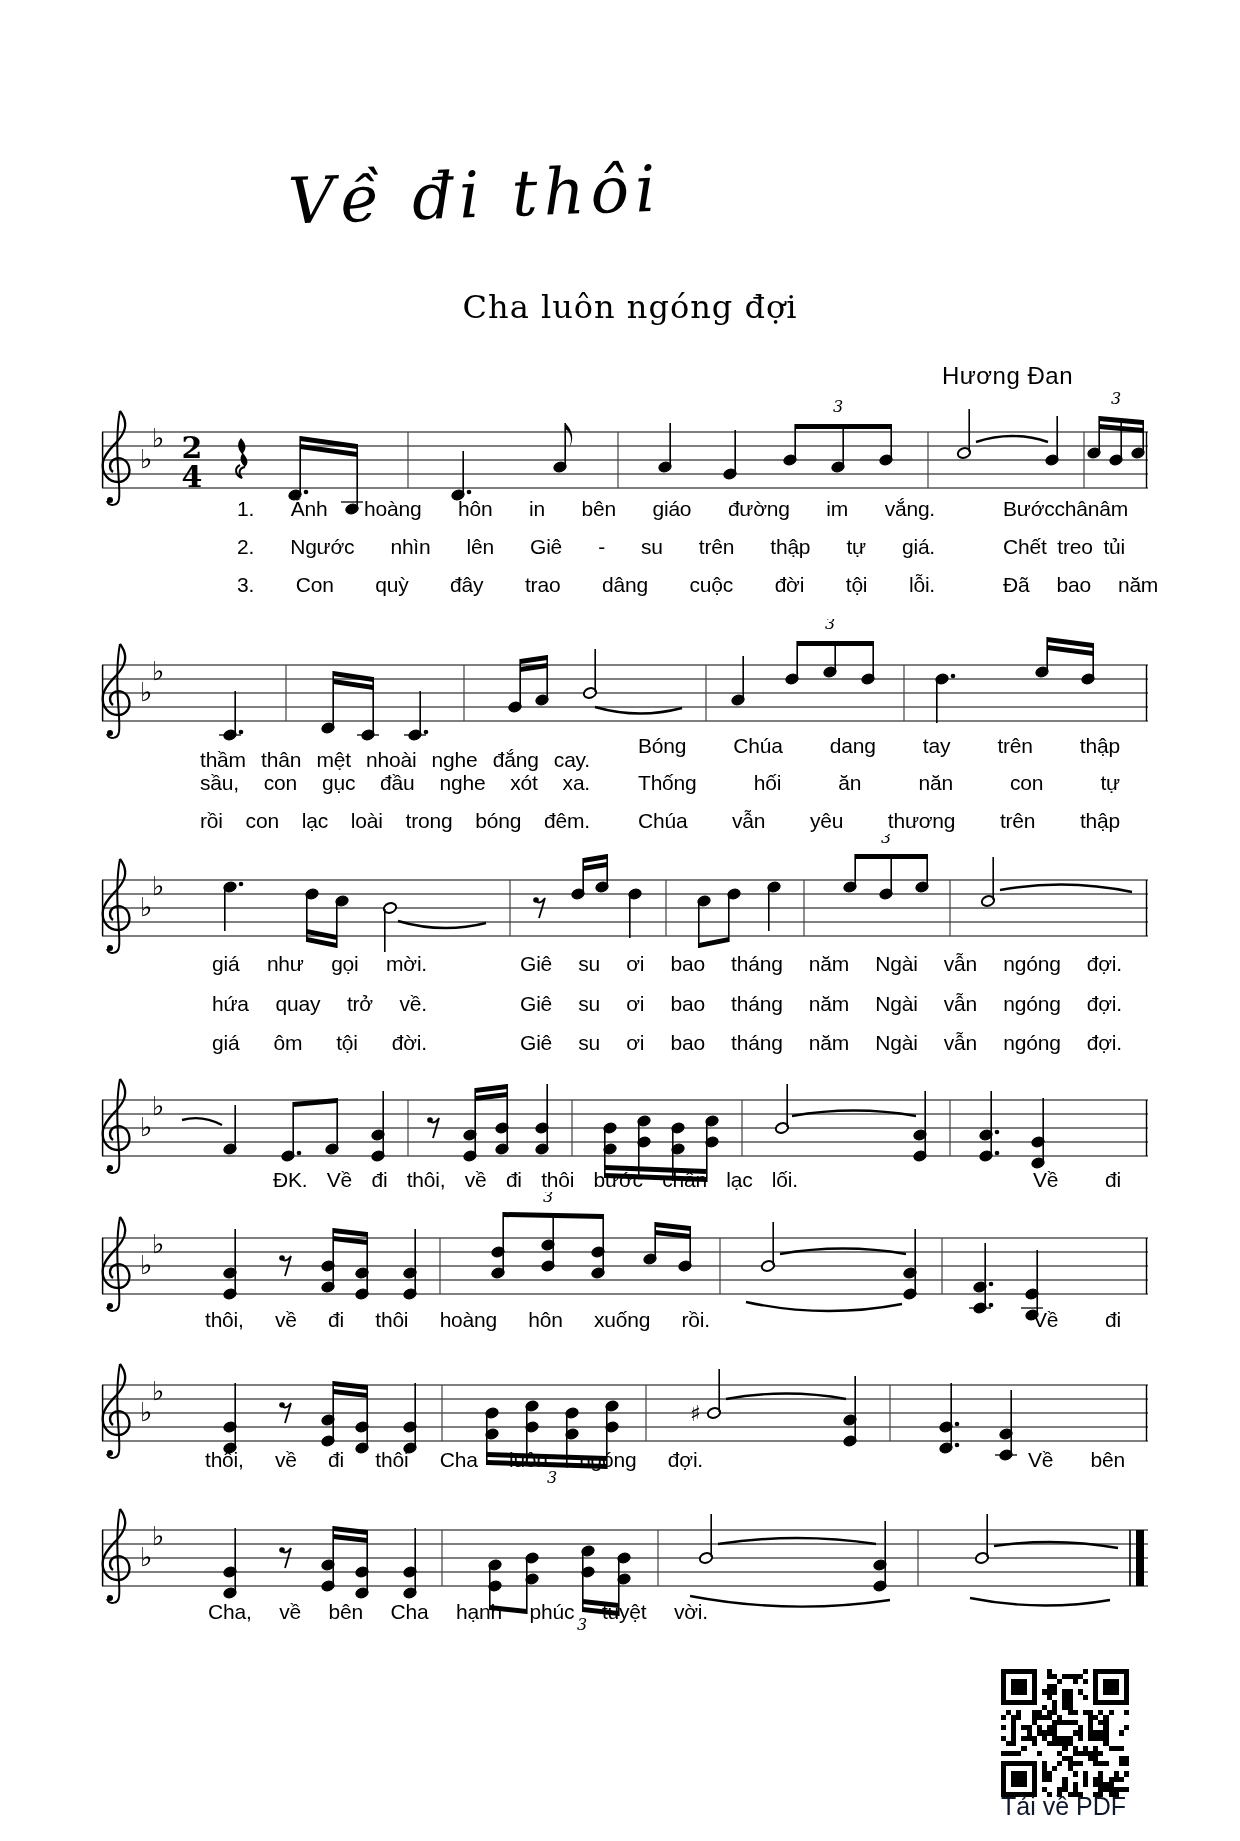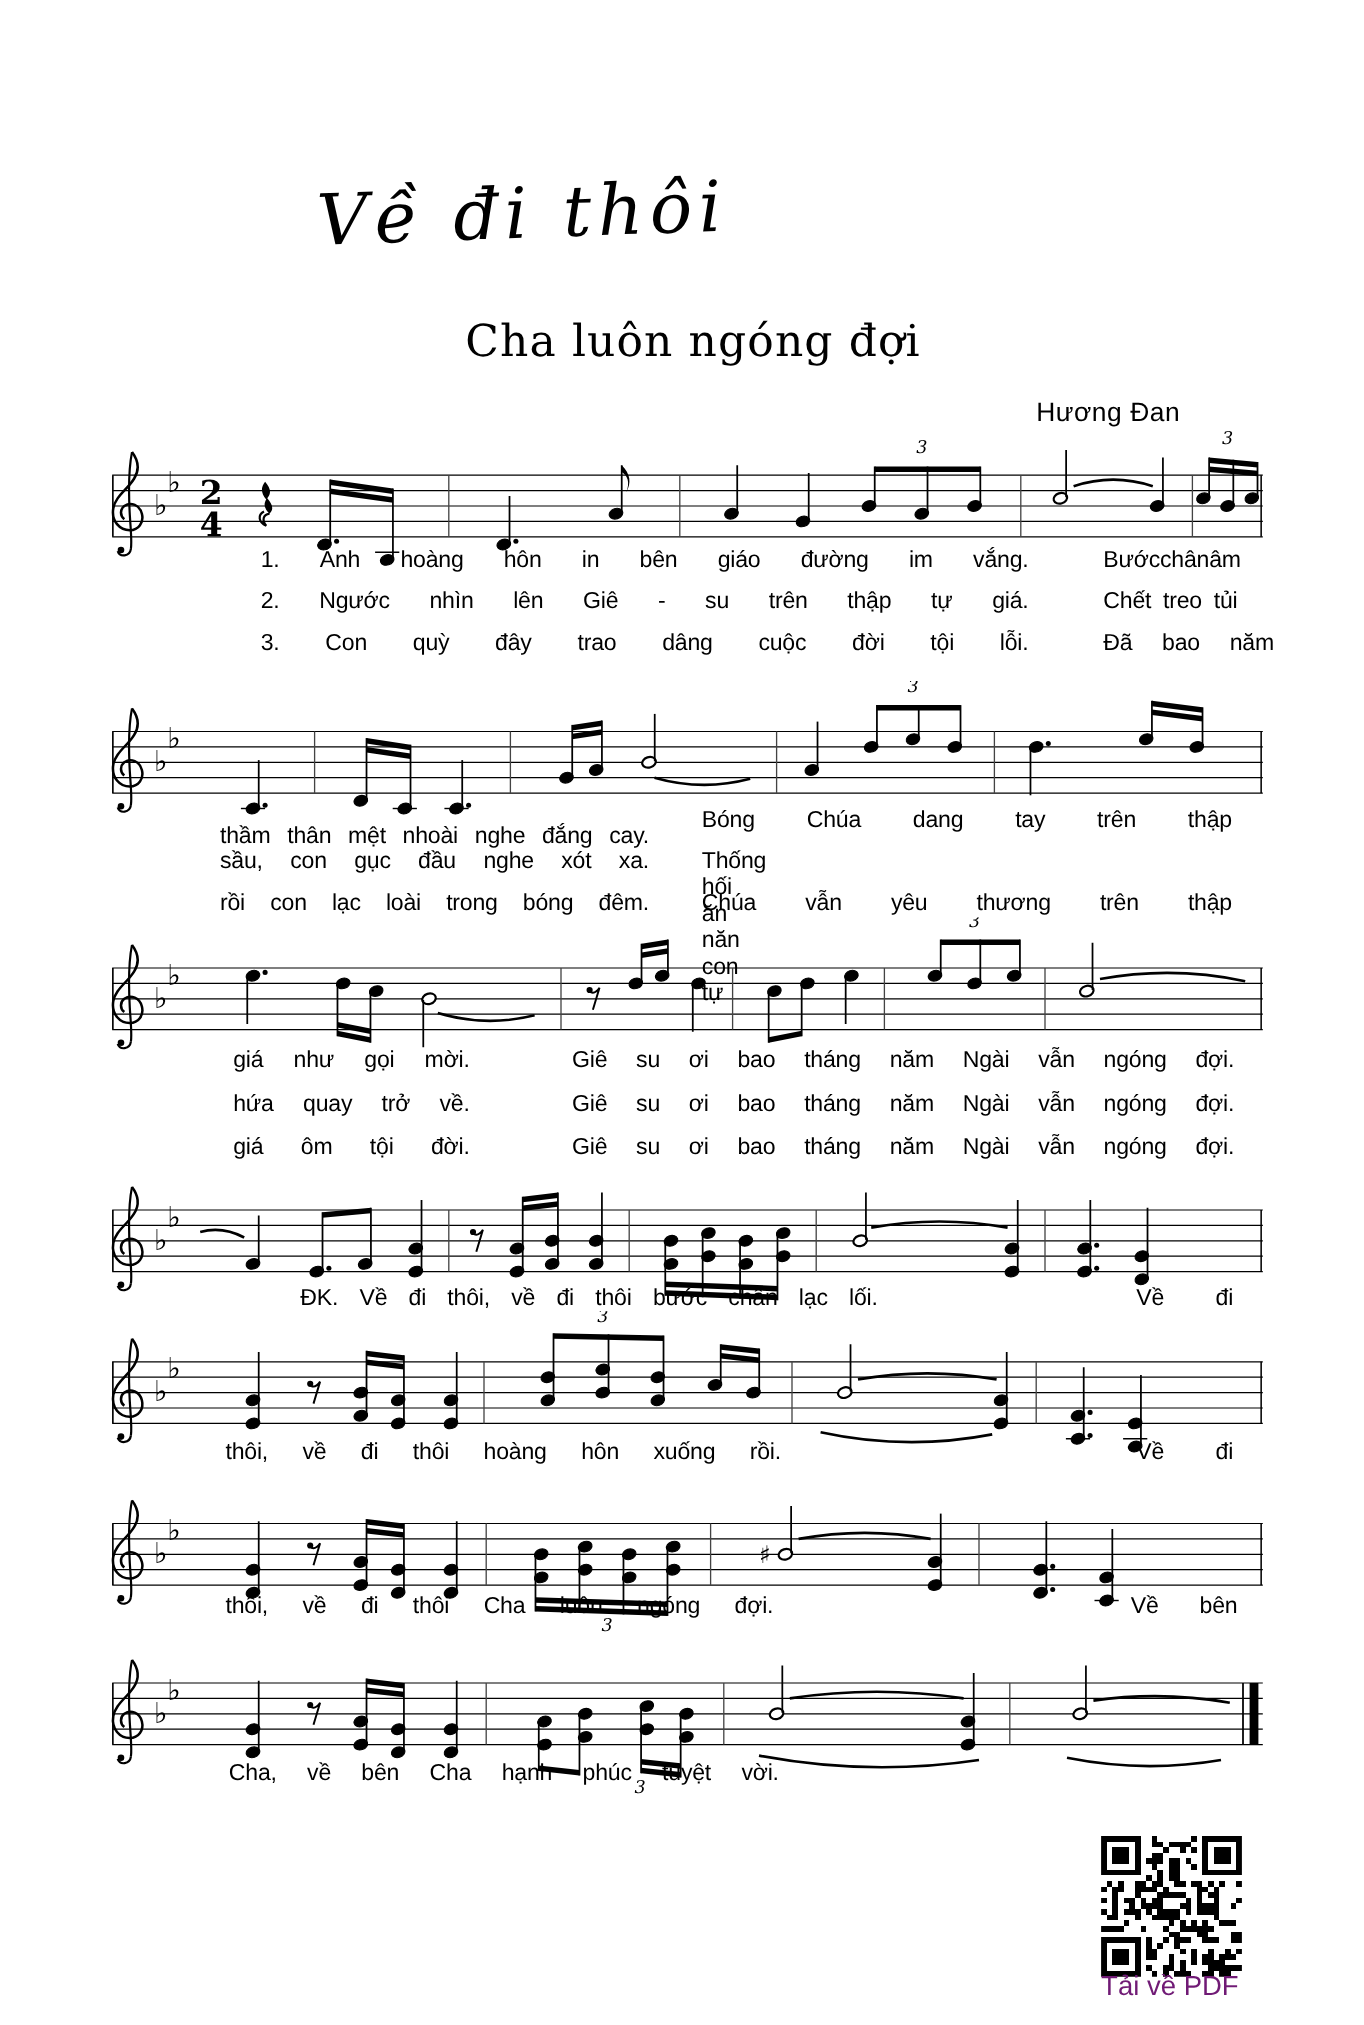--- a/index.html
+++ b/index.html
@@ -6,29 +6,29 @@
   body{
     width:1240px;height:1841px;position:relative;background:#fff;
     font-family:"Liberation Sans", sans-serif;color:#000;overflow:hidden;
   }
   .abs{position:absolute}
   .script-title{
     font-family:"DejaVu Serif", serif;font-style:italic;font-size:64px;
     letter-spacing:6px;transform:rotate(-2deg);font-weight:400;
   }
   .main-title{
-    font-family:"DejaVu Serif", serif;font-size:40px;font-weight:400;
+    font-family:"DejaVu Serif", serif;font-size:32px;font-weight:400;
     letter-spacing:1px;text-align:center;
   }
   .composer{font-size:24px;letter-spacing:0.5px}
   .system{position:absolute}
   .lyric-line{position:absolute;display:flex;justify-content:space-between;
     font-size:21px;letter-spacing:-0.2px;white-space:nowrap}
   .lyric-line span{display:inline-block}
-  .dl-label{font-size:25px;color:#701a75}
+  .dl-label{font-size:25px;color:#0f172a}
   svg text.sig{font-family:"DejaVu Serif", serif;font-weight:bold}
   svg text.acc{font-family:"DejaVu Sans", sans-serif}
   svg text.tup{font-family:"DejaVu Serif", serif;font-style:italic;font-size:16px}
 </style>
 </head>
 <body>
 
 <div class="abs script-title" style="left:288px;top:158px">Về đi thôi</div>
 
 <div class="abs main-title" style="left:330px;top:288px;width:600px">Cha luôn ngóng đợi</div>
@@ -574,21 +574,21 @@
     </div>
     <div class="lyric-line abs" style="left: 200px; top: 771px; width: 390px;">
       <span>sầu,</span>
       <span>con</span>
       <span>gục</span>
       <span>đầu</span>
       <span>nghe</span>
       <span>xót</span>
       <span>xa.</span>
     </div>
-    <div class="lyric-line abs" style="left: 638px; top: 771px; width: 482px; flex-direction: column;">
+    <div class="lyric-line abs" style="left: 638px; top: 771px; width: 482px;">
       <span>Thống</span>
       <span>hối</span>
       <span>ăn</span>
       <span>năn</span>
       <span>con</span>
       <span>tự</span>
     </div>
     <div class="lyric-line abs" style="left: 200px; top: 809px; width: 390px;">
       <span>rồi</span>
       <span>con</span>

